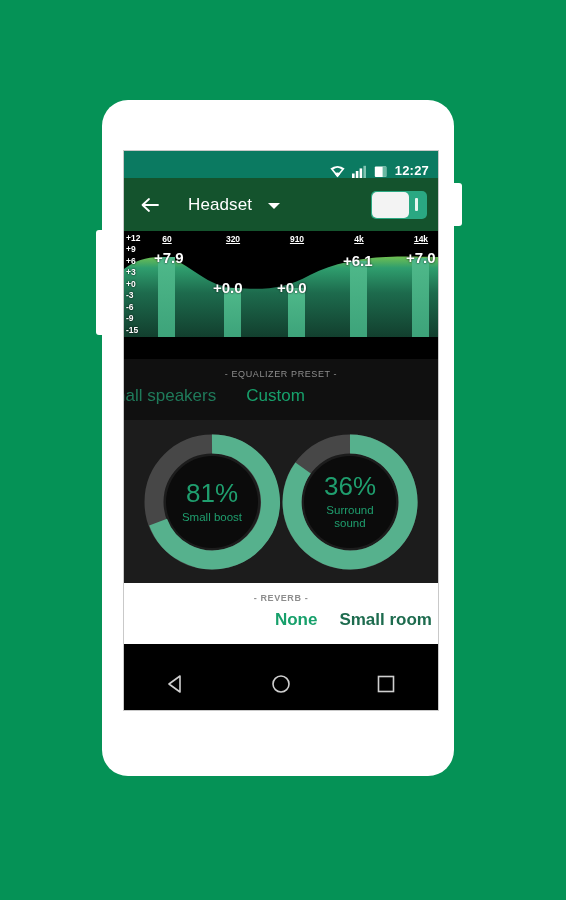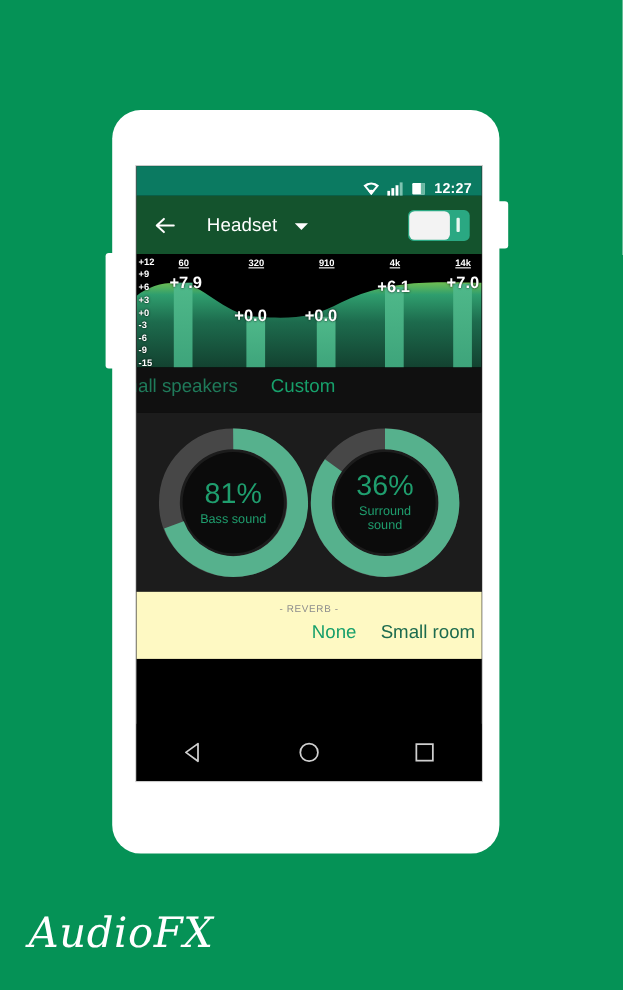--- a/index.html
+++ b/index.html
@@ -112,21 +112,21 @@
     position: relative;
     width: 3px; height: 13px;
     background: #e9f7f1;
     border-radius: 1px;
     z-index: 2;
   }
 
   
   .eq {
     position: relative;
-    height: 103px;
+    height: 128px;
     background: #000000;
     overflow: hidden;
   }
   .eq svg { position: absolute; left: 0; top: 0; }
   .eq-db {
     position: absolute;
     left: 2px; top: 3px;
     display: flex; flex-direction: column;
     justify-content: space-between;
     height: 100px;
@@ -223,21 +223,21 @@
   }
   .knob-lbl {
     color: #1f9e6e;
     font-size: 11.5px;
     line-height: 13px;
     text-align: center;
     margin-top: 5px;
   }
 
   
-  .reverb { background: #fef9c3; }
+  .reverb { background: #ffffff; font-weight: bold; }
   .reverb .chip-row {
     justify-content: flex-end;
     gap: 22px;
     padding-right: 6px;
   }
 
   
   .navbar {
     position: absolute;
     left: 0; bottom: 0;
@@ -350,38 +350,39 @@
       </div>
 
       <span class="eq-val" style="left:30px;  top:18px">+7.9</span>
       <span class="eq-val" style="left:89px;  top:48px">+0.0</span>
       <span class="eq-val" style="left:153px; top:48px">+0.0</span>
       <span class="eq-val" style="left:219px; top:21px">+6.1</span>
       <span class="eq-val" style="left:282px; top:18px">+7.0</span>
     </div>
 
     <div class="section">
+      <div class="section-label">- EQUALIZER PRESET -</div>
       <div class="chip-row preset-row">
         <span class="chip dim">Small speakers</span>
         <span class="chip sel">Custom</span>
       </div>
     </div>
 
     <div class="knobs">
 
       <div class="knob">
         <svg width="138" height="138" viewBox="0 0 138 138">
           <circle cx="69" cy="69" r="58" fill="none" stroke="#474747" stroke-width="19"></circle>
 
           <path d="M 69 11 A 58 58 0 1 1 15.1 89.1" fill="none" stroke="#56b18d" stroke-width="19"></path>
           <circle cx="69" cy="69" r="46" fill="#0b0b0b"></circle>
         </svg>
         <div class="knob-center">
           <div class="knob-pct">81%</div>
-          <div class="knob-lbl">Bass sound</div>
+          <div class="knob-lbl">Small boost</div>
         </div>
       </div>
 
       <div class="knob">
         <svg width="138" height="138" viewBox="0 0 138 138">
           <circle cx="69" cy="69" r="58" fill="none" stroke="#474747" stroke-width="19"></circle>
 
           <path d="M 69 11 A 58 58 0 1 1 22.1 35.0" fill="none" stroke="#56b18d" stroke-width="19"></path>
           <circle cx="69" cy="69" r="46" fill="#0b0b0b"></circle>
         </svg>
@@ -411,15 +412,14 @@
       <svg class="nav-ico" width="22" height="22" viewBox="0 0 22 22">
         <circle cx="11" cy="11" r="8" fill="none" stroke="#cfcfcf" stroke-width="1.6"></circle>
       </svg>
       <svg class="nav-ico" width="22" height="22" viewBox="0 0 22 22">
         <rect x="3.5" y="3.5" width="15" height="15" fill="none" stroke="#cfcfcf" stroke-width="1.6"></rect>
       </svg>
     </div>
 
   </div>
 
-  <div class="brand">AudioFX</div>
 
 </div>
 
 </body></html>

